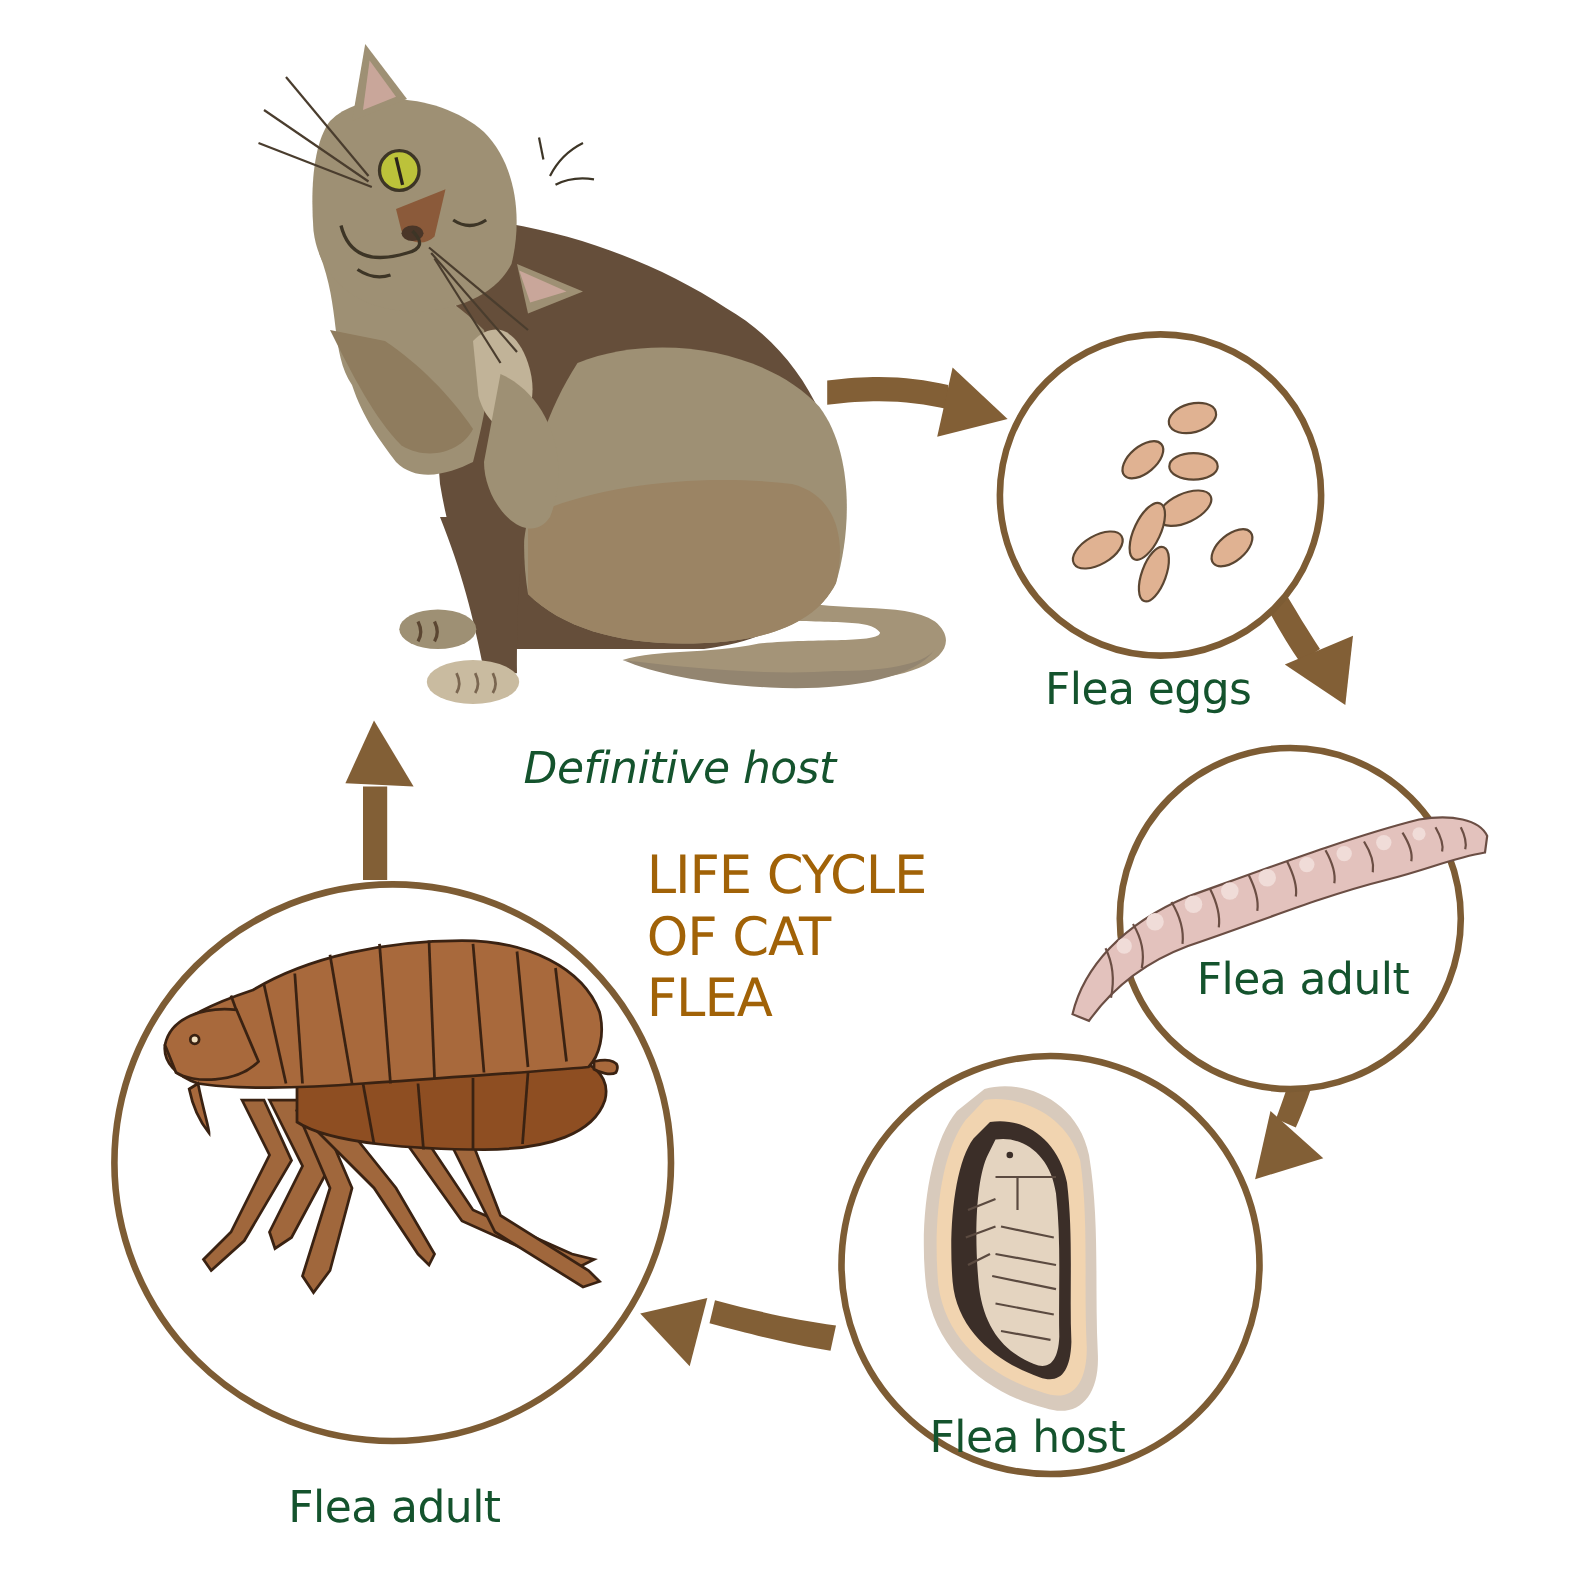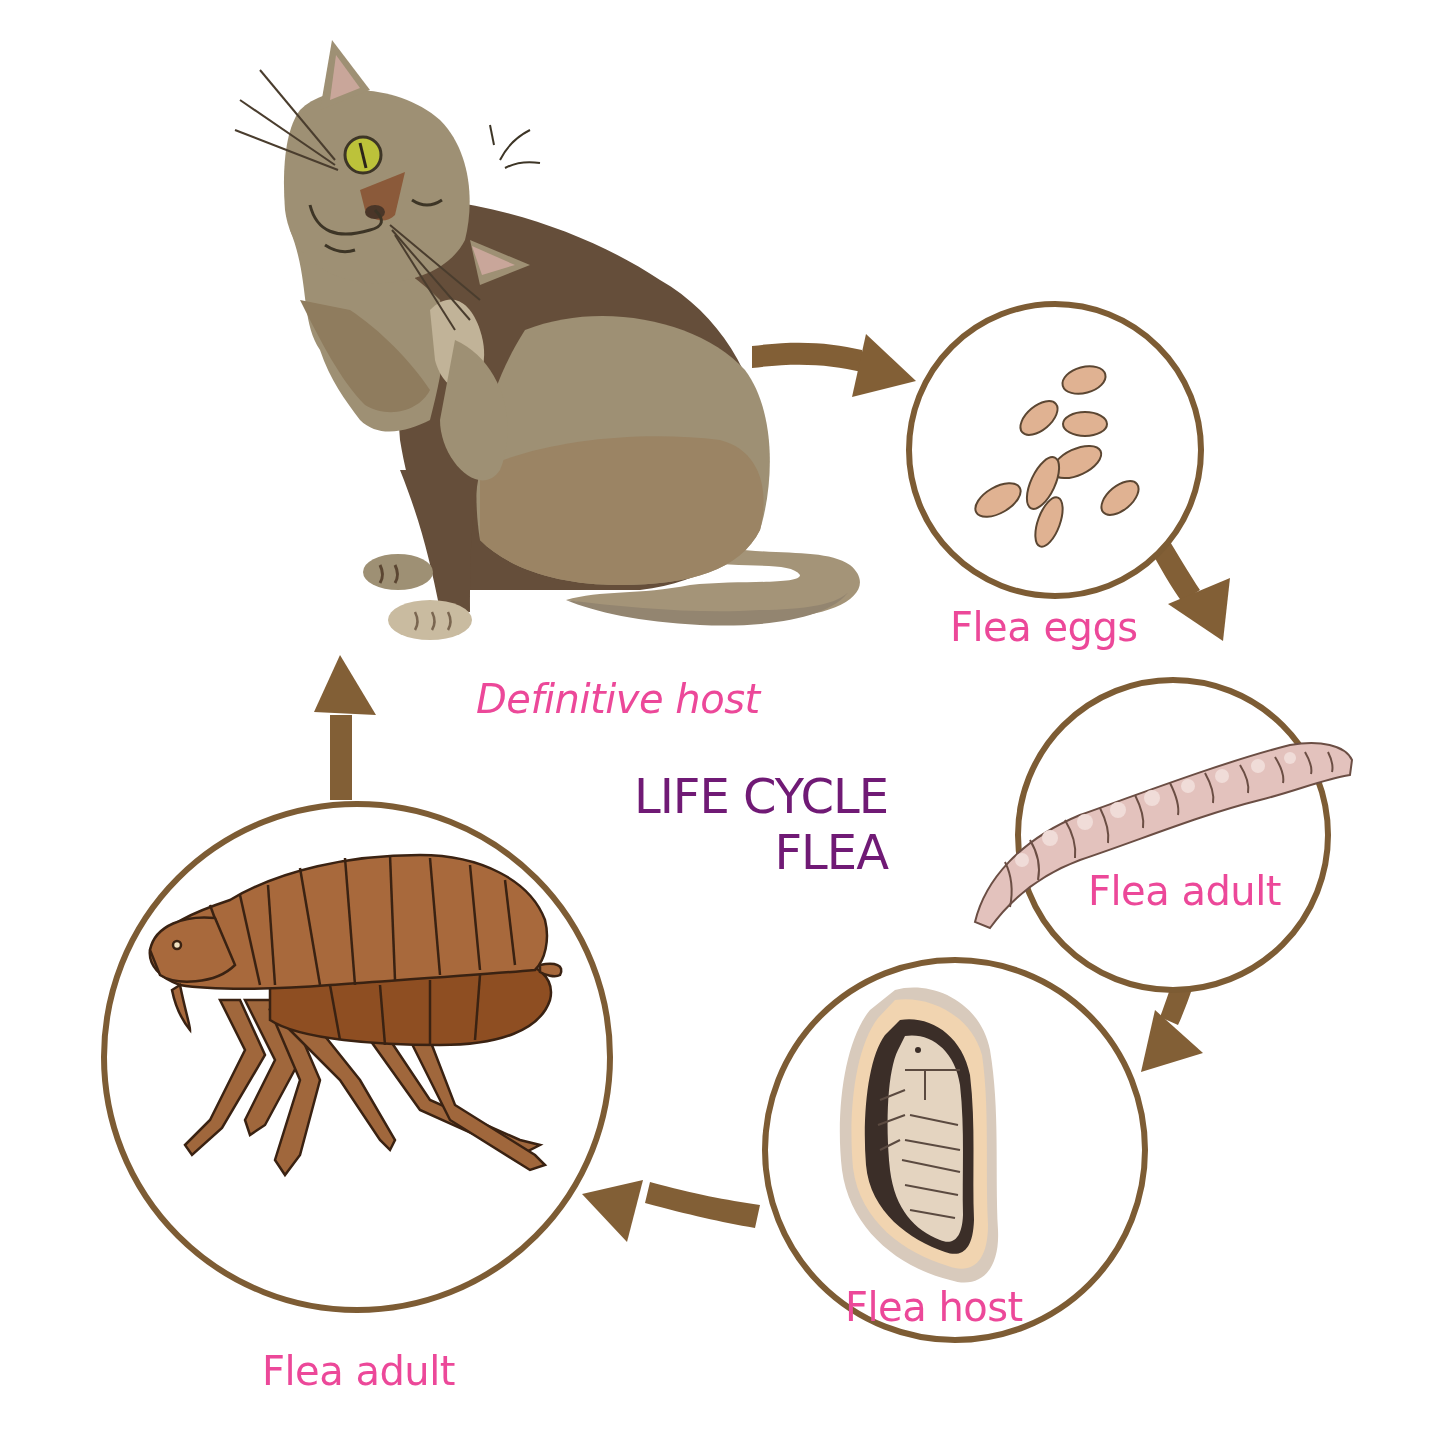--- a/index.html
+++ b/index.html
@@ -1,22 +1,22 @@
 <!DOCTYPE html>
 <html><head>
 <meta charset="utf-8">
 <style>
   html, body { margin: 0; padding: 0; background: #ffffff; }
   body { width: 1430px; height: 1430px; position: relative; overflow: hidden;
          font-family: "DejaVu Sans", "Liberation Sans", sans-serif; }
   .canvas { position: absolute; left: 0; top: 0; width: 1430px; height: 1430px; }
-  .label { position: absolute; color: #ec4899; font-size: 40px; white-space: nowrap;
+  .label { position: absolute; color: #14532d; font-size: 40px; white-space: nowrap;
            font-family: "DejaVu Sans", sans-serif; letter-spacing: -0.5px; }
-  .title { position: absolute; left: 588px; top: 768px; width: 300px; text-align: right;
-           color: #701a75; font-size: 48px; line-height: 56px; font-family: "DejaVu Sans", sans-serif;
+  .title { position: absolute; left: 588px; top: 768px; width: 300px; text-align: left;
+           color: #a16207; font-size: 48px; line-height: 56px; font-family: "DejaVu Sans", sans-serif;
            letter-spacing: -1px; }
   .title span { display: block; }
 </style>
 </head>
 <body>
 
 <svg class="canvas" viewBox="0 0 1430 1430" xmlns="http://www.w3.org/2000/svg">
 
   <g fill="#825f36" stroke="none">
 
@@ -203,20 +203,21 @@
     <circle cx="177" cy="945" r="4" fill="#f0e0c0"></circle>
 
     <path d="M180,985 C185,1010 190,1025 190,1030 C182,1020 175,1005 172,990 Z" fill="#a8693c"></path>
 
     <path d="M540,965 C555,962 565,965 560,975 C555,978 545,975 540,972 Z" fill="#a8693c"></path>
   </g>
 </svg>
 
 <div class="title">
   <span>LIFE CYCLE</span>
+  <span>OF CAT</span>
   <span>FLEA</span>
 </div>
 
 <div class="label" style="left:476px; top:676px;font-style:italic;">Definitive host</div>
 <div class="label" style="left:950px; top:604px;">Flea eggs</div>
 <div class="label" style="left:1088px; top:868px;">Flea adult</div>
 <div class="label" style="left:845px; top:1284px;">Flea host</div>
 <div class="label" style="left:262px; top:1348px;">Flea adult</div>
 
 </body></html>

